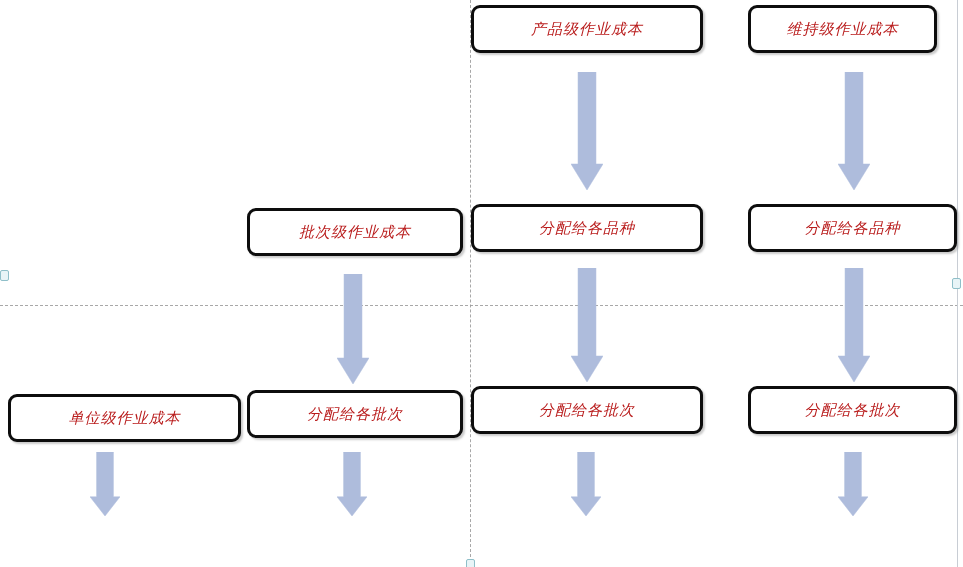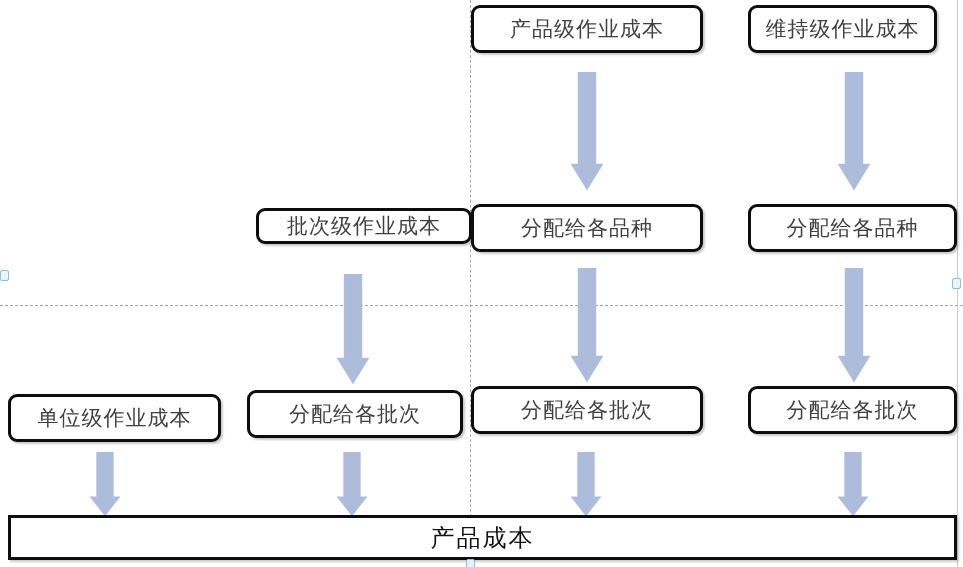--- a/index.html
+++ b/index.html
@@ -60,25 +60,26 @@
     box-sizing: border-box;
     background: #ffffff;
     border: 3px solid #0d0d0d;
     border-radius: 9px;
     display: flex;
     align-items: center;
     justify-content: center;
     box-shadow: 2px 2px 2px rgba(140,140,140,.45);
   }
   .node span {
-    font-size: 21px;
+    font-size: 15px;
     line-height: 1;
-    color: #404040;
+    color: #b91c1c;
     letter-spacing: 1px;
     white-space: nowrap;
+    font-style: italic;
   }
 
   
   .node-bar {
     position: absolute;
     box-sizing: border-box;
     background: #ffffff;
     border: 3px solid #0d0d0d;
     border-radius: 0;
     display: flex;
@@ -156,46 +157,43 @@
       </div>
     </div>
 
   <div id="node-layer">
       <div class="node" style="left: 471px; top: 5px; width: 232px; height: 48px;">
         <span>产品级作业成本</span>
       </div>
       <div class="node" style="left: 748px; top: 5px; width: 189px; height: 48px;">
         <span>维持级作业成本</span>
       </div>
-      <div class="node" style="left: 256px; top: 208px; width: 216px; height: 36px;">
+      <div class="node" style="left: 247px; top: 208px; width: 216px; height: 48px;">
         <span>批次级作业成本</span>
       </div>
       <div class="node" style="left: 471px; top: 204px; width: 232px; height: 48px;">
         <span>分配给各品种</span>
       </div>
       <div class="node" style="left: 748px; top: 204px; width: 209px; height: 48px;">
         <span>分配给各品种</span>
       </div>
-      <div class="node" style="left: 8px; top: 394px; width: 213px; height: 48px;">
+      <div class="node" style="left: 8px; top: 394px; width: 233px; height: 48px;">
         <span>单位级作业成本</span>
       </div>
       <div class="node" style="left: 247px; top: 390px; width: 216px; height: 48px;">
         <span>分配给各批次</span>
       </div>
       <div class="node" style="left: 471px; top: 386px; width: 232px; height: 48px;">
         <span>分配给各批次</span>
       </div>
       <div class="node" style="left: 748px; top: 386px; width: 209px; height: 48px;">
         <span>分配给各批次</span>
       </div>
     </div>
 
-  <div class="node-bar" id="product-cost-bar" style="left: 8px; top: 515px; width: 949px; height: 45px;">
-    <span>产品成本</span>
-  </div>
 
   <div id="handle-layer">
       <div class="handle" style="left: 0px; top: 270px;"></div>
       <div class="handle" style="left: 952px; top: 278px;"></div>
       <div class="handle" style="left: 466px; top: 559px;"></div>
     </div>
 
 </div>
 
 </body></html>

